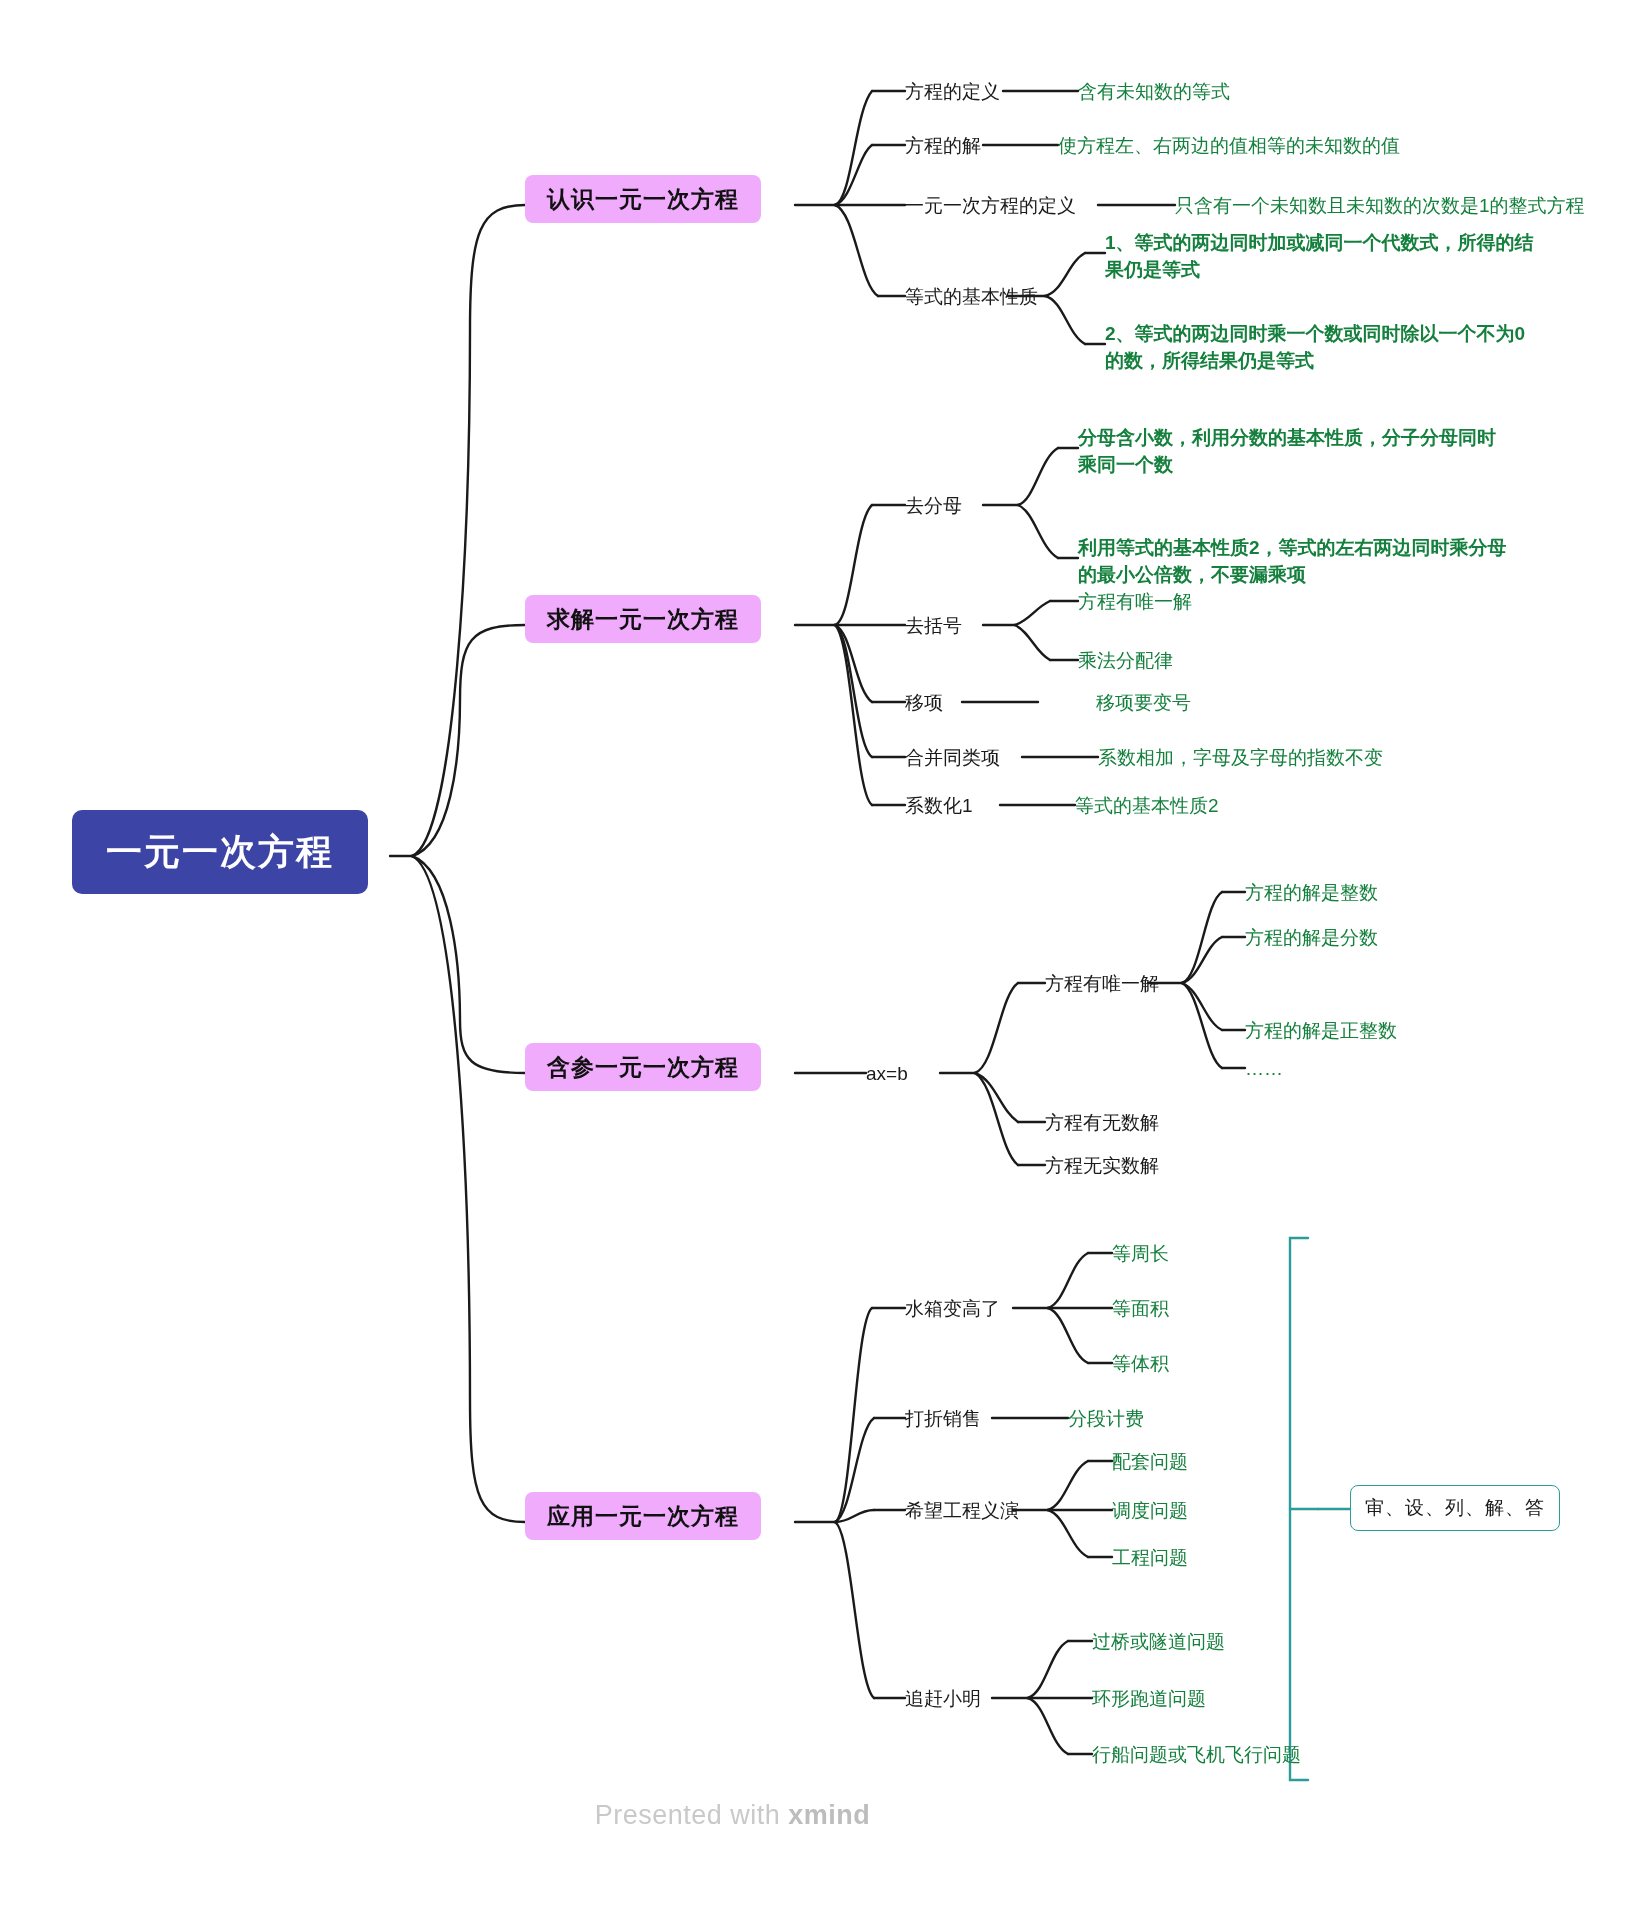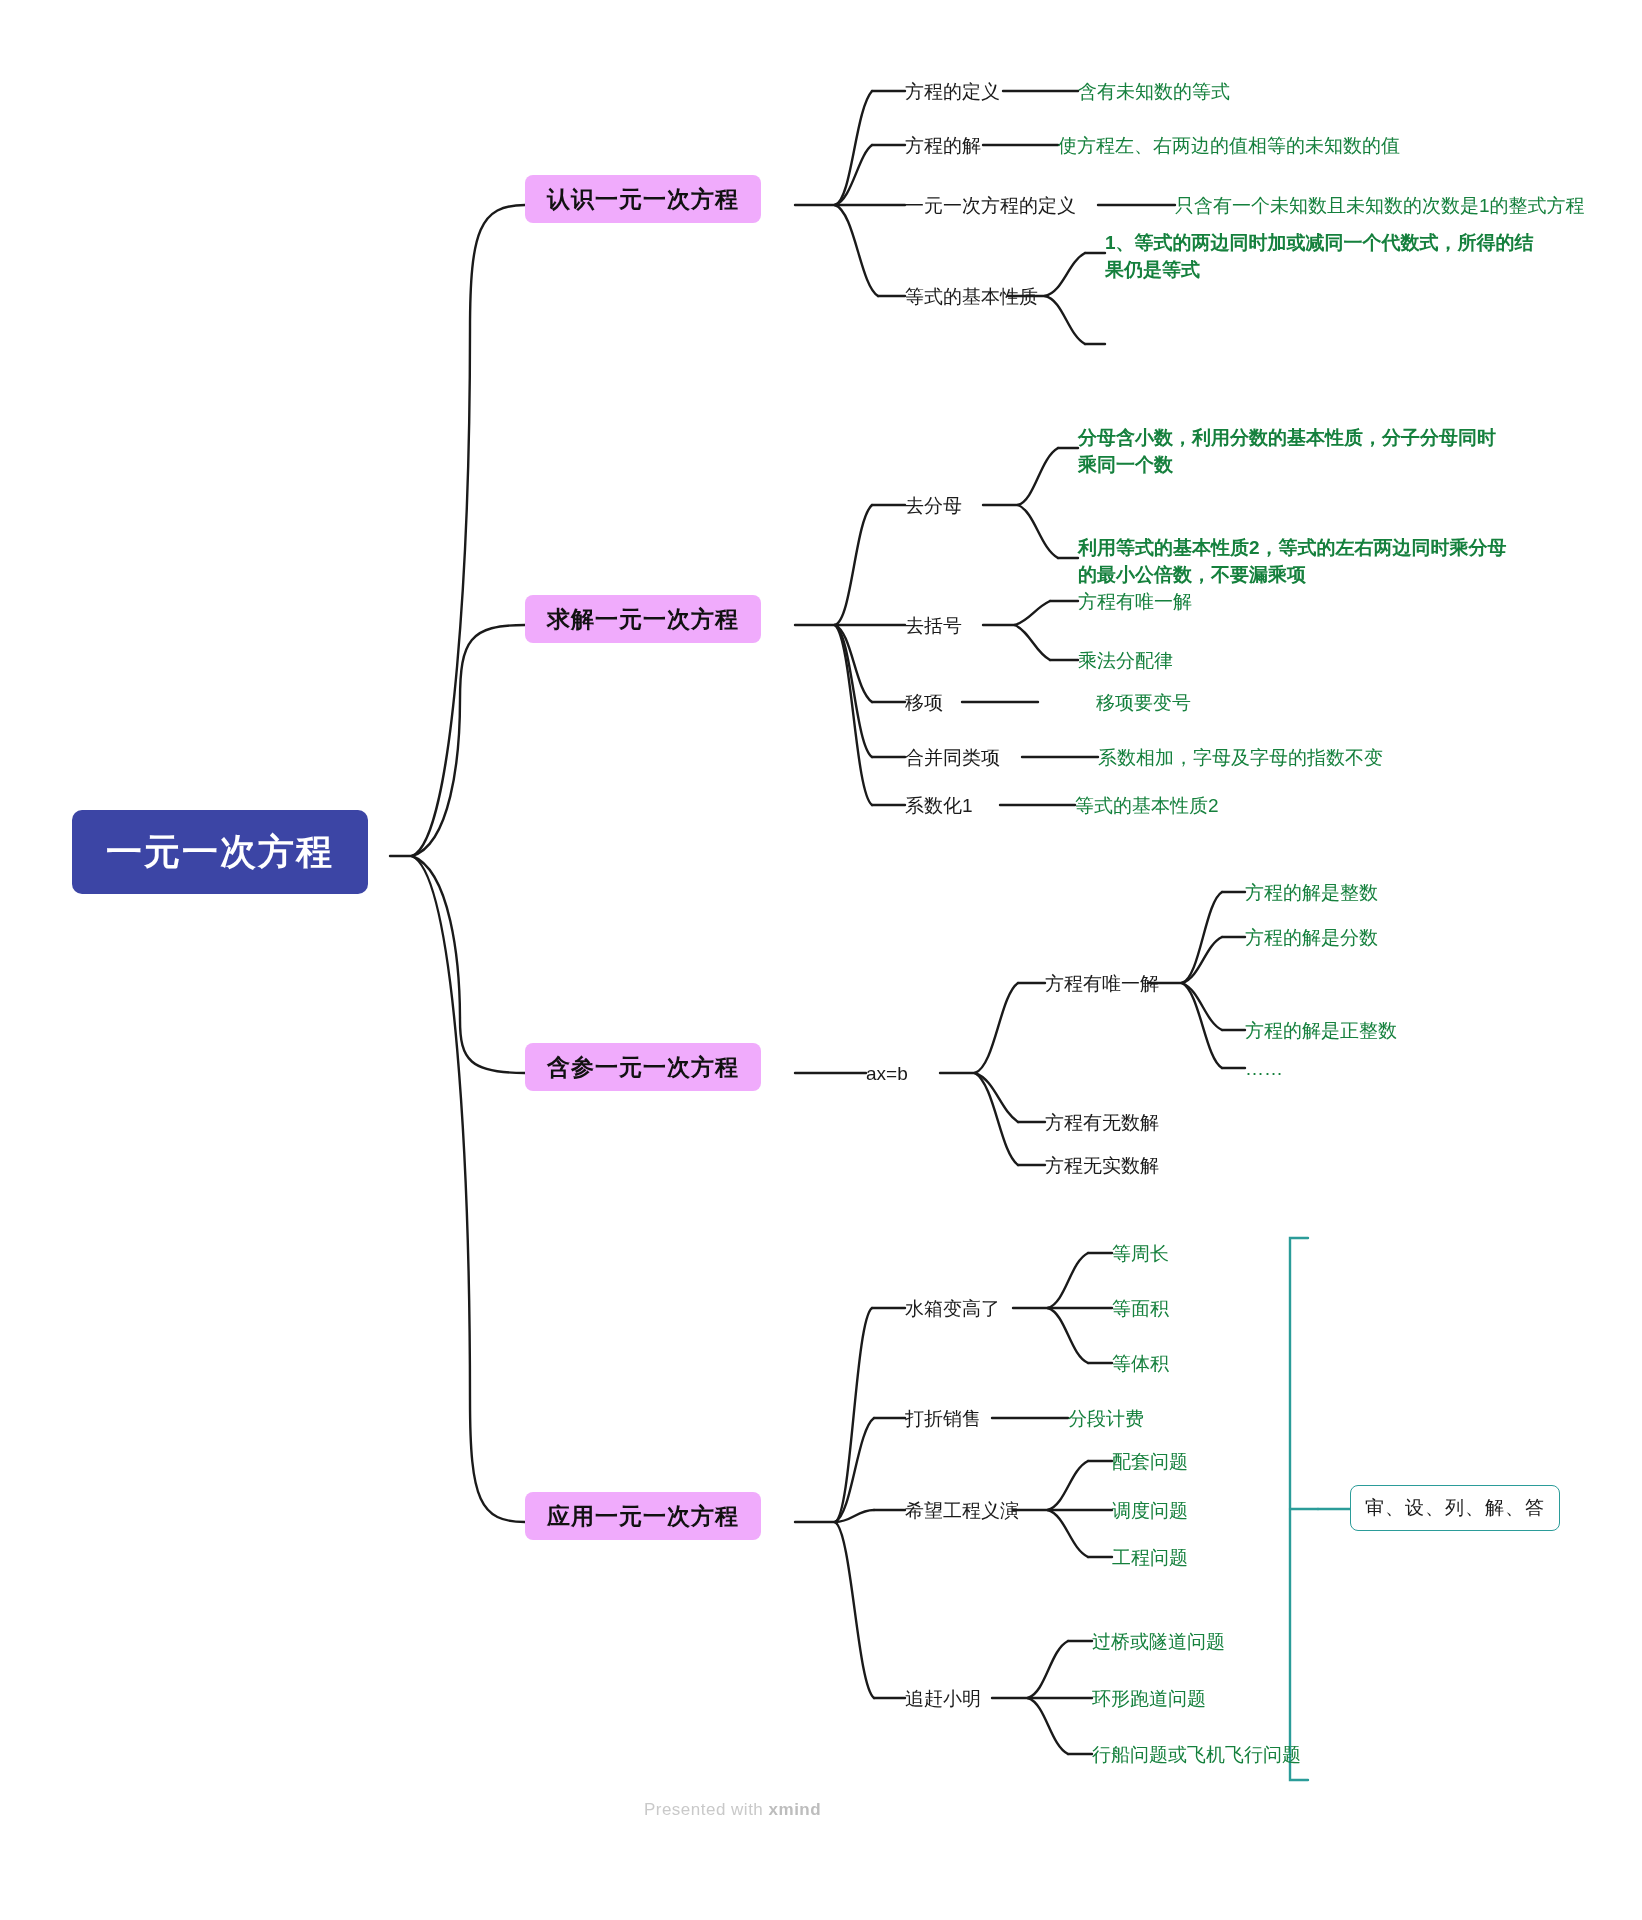--- a/index.html
+++ b/index.html
@@ -49,21 +49,21 @@
     color:#1b1b1b;
     font-size:19px;
     padding:9px 14px;
     letter-spacing:1px;
     background:#fff;
   }
 
   
   .footer {
     position:absolute; left:0; top:1800px; width:1465px;
-    text-align:center; color:#c9c9c9; font-size:17px;
+    text-align:center; color:#c9c9c9; font-size:27px;
     letter-spacing:0.5px;
   }
   .footer b { color:#bdbdbd; font-weight:bold; }
 </style>
 </head>
 <body>
 
 <div id="canvas">
 
   <svg class="links" viewBox="0 0 1642 1920" xmlns="http://www.w3.org/2000/svg">
@@ -202,20 +202,21 @@
   <div class="node l3" style="left:1078px; top:79px;">含有未知数的等式</div>
 
   <div class="node l2" style="left:905px; top:133px;">方程的解</div>
   <div class="node l3" style="left:1058px; top:133px;">使方程左、右两边的值相等的未知数的值</div>
 
   <div class="node l2" style="left:905px; top:193px;">一元一次方程的定义</div>
   <div class="node l3" style="left:1175px; top:193px;">只含有一个未知数且未知数的次数是1的整式方程</div>
 
   <div class="node l2" style="left:905px; top:284px;">等式的基本性质</div>
   <div class="node l3 wrap" style="left:1105px; top:230px;">1、等式的两边同时加或减同一个代数式，所得的结果仍是等式</div>
+  <div class="node l3 wrap" style="left:1105px; top:321px;">2、等式的两边同时乘一个数或同时除以一个不为0的数，所得结果仍是等式</div>
 
   <div class="node l1" style="left:525px; top:595px;">
     <span>求解一元一次方程</span>
   </div>
 
   <div class="node l2" style="left:905px; top:493px;">去分母</div>
   <div class="node l3 wrap" style="left:1078px; top:425px;">分母含小数，利用分数的基本性质，分子分母同时乘同一个数</div>
   <div class="node l3 wrap" style="left:1078px; top:535px;">利用等式的基本性质2，等式的左右两边同时乘分母的最小公倍数，不要漏乘项</div>
 
   <div class="node l2" style="left:905px; top:613px;">去括号</div>

